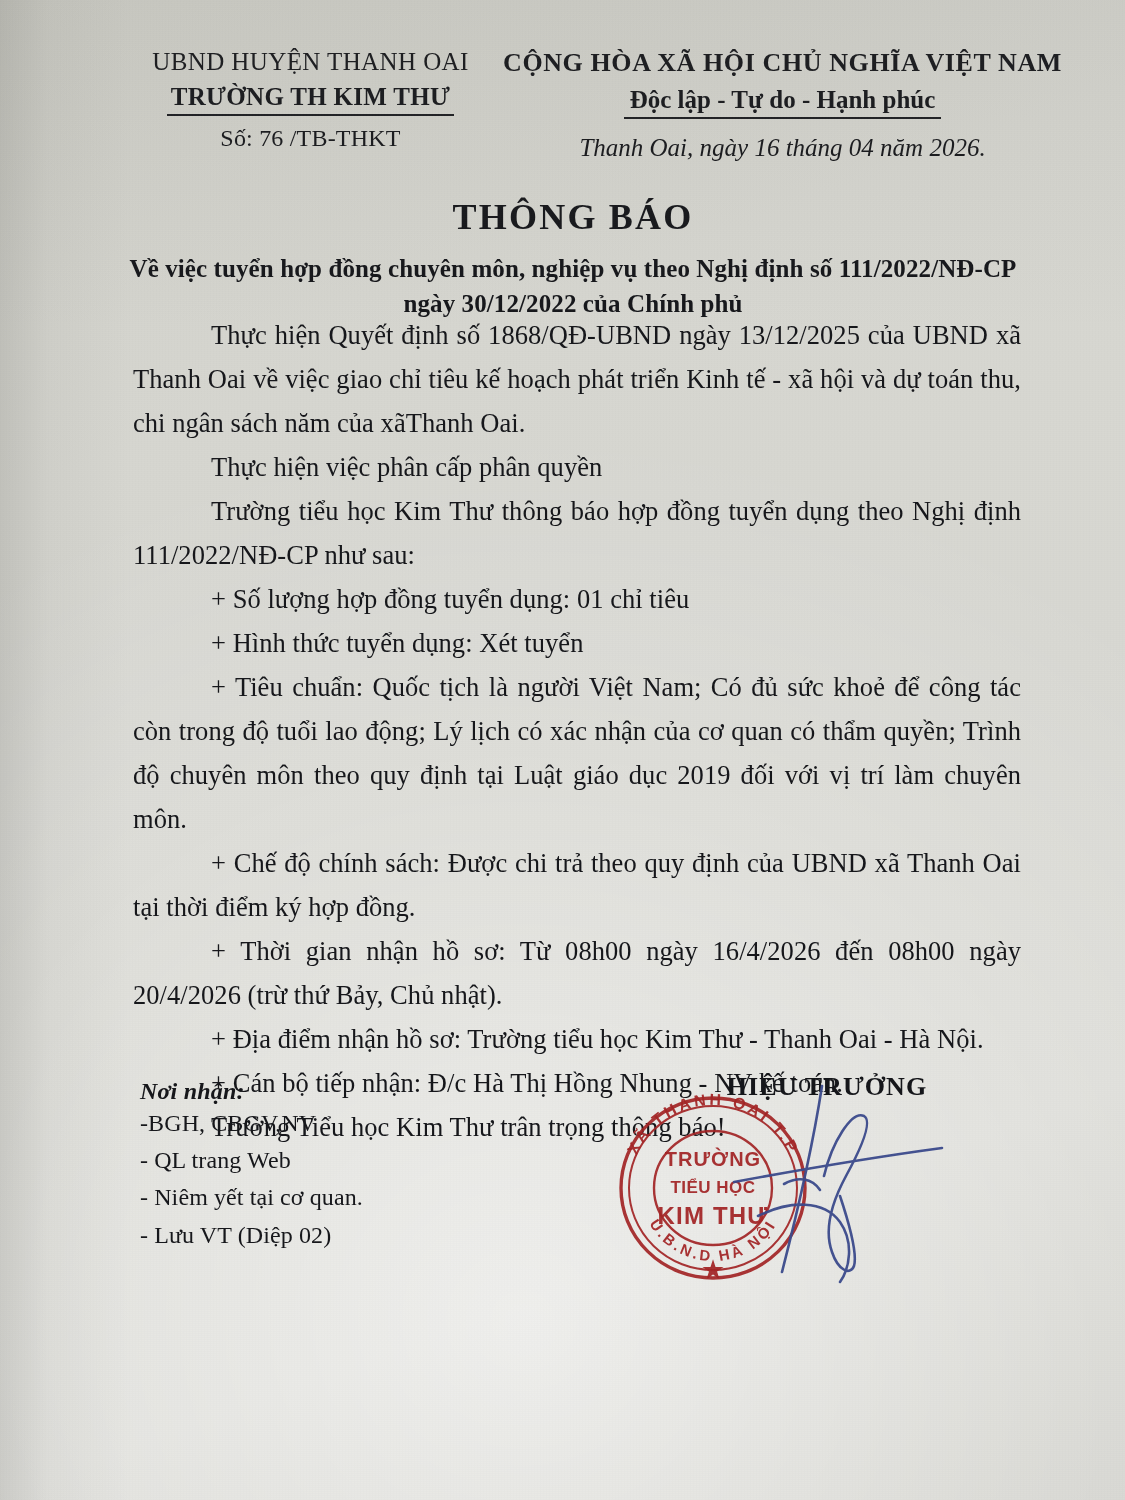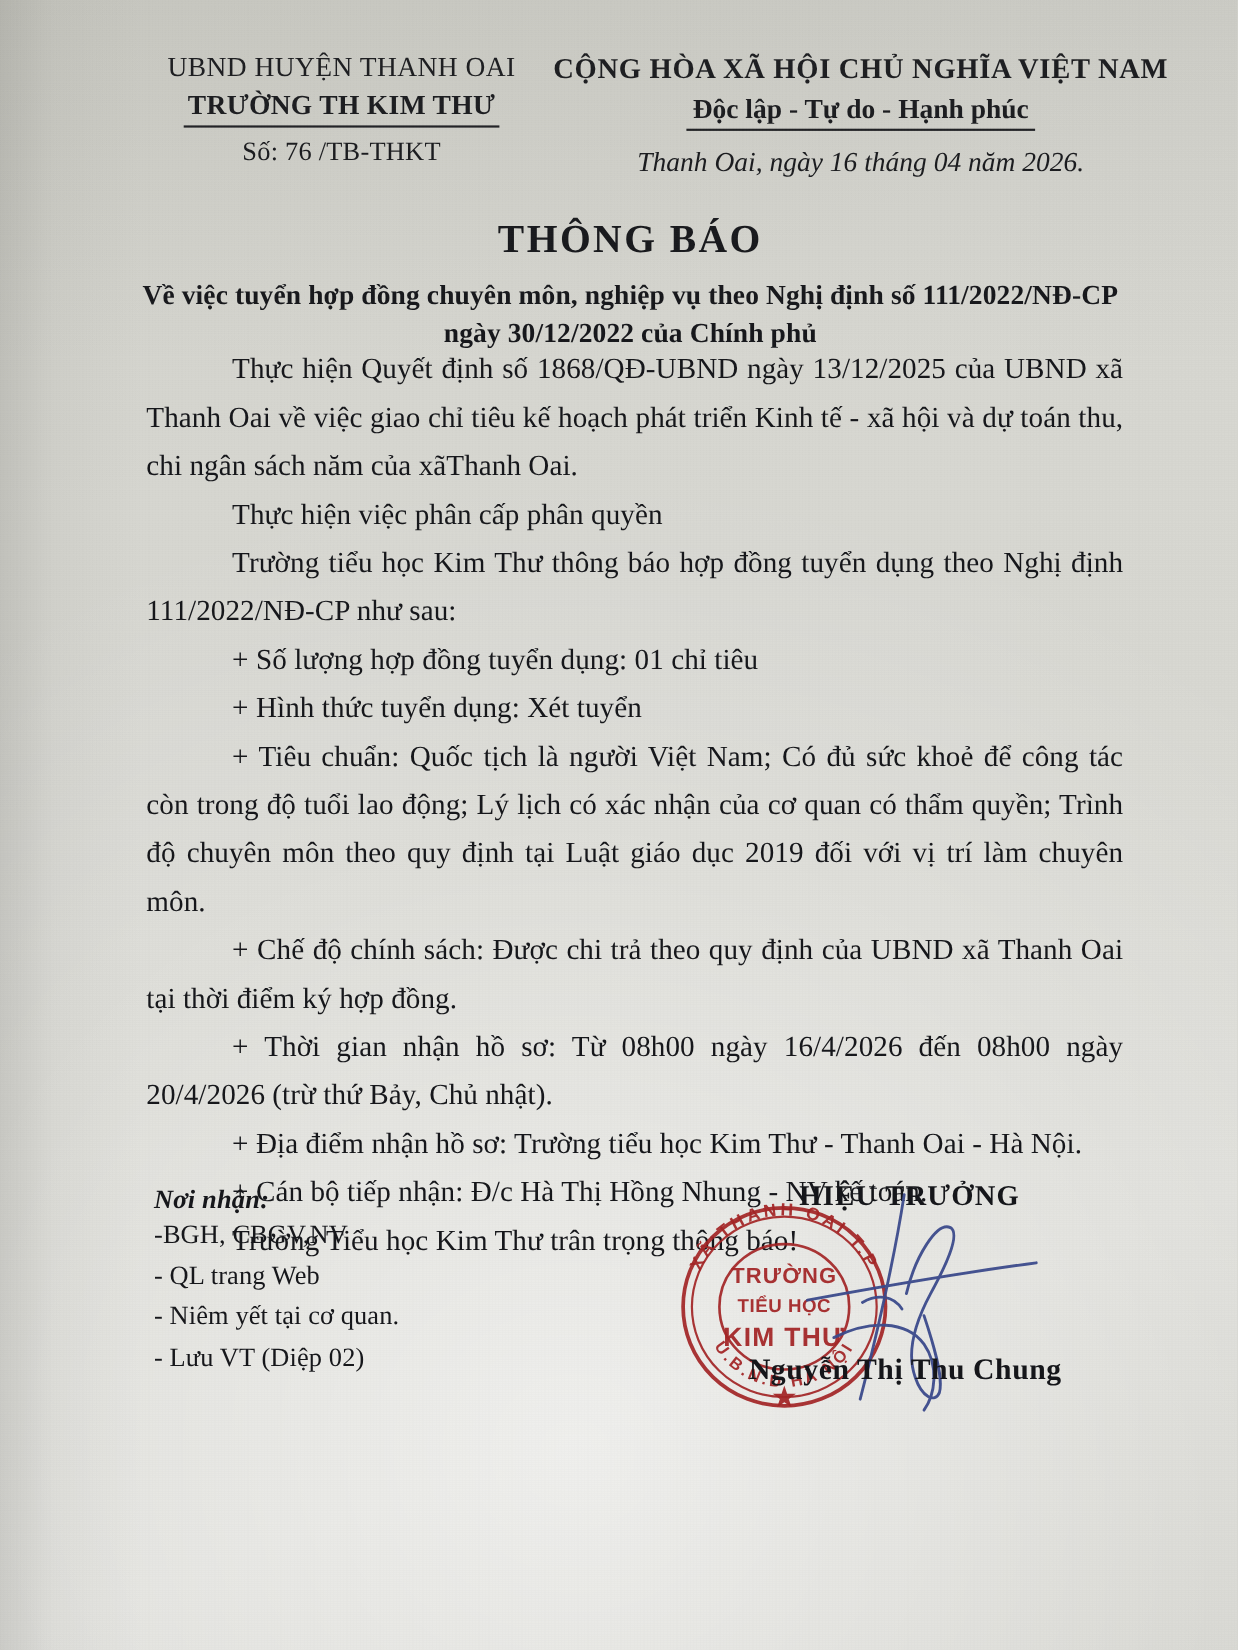--- a/index.html
+++ b/index.html
@@ -271,21 +271,20 @@
     <div class="recipients">
       <div class="recip-title">Nơi nhận:</div>
       <div class="recip-line">-BGH, CBGV,NV</div>
       <div class="recip-line">- QL trang Web</div>
       <div class="recip-line">- Niêm yết tại cơ quan.</div>
       <div class="recip-line">- Lưu VT (Diệp 02)</div>
     </div>
 
     <div class="signblock">
       <div class="sign-role">HIỆU TRƯỞNG</div>
-      <div class="sign-name">Nguyễn Thị Thu Chung</div>
     </div>
 
     <div class="stamp-layer">
 
       <svg class="stamp-svg" width="210" height="205" viewBox="0 0 210 205">
         <defs>
           <path id="arcTop" d="M 22,104 A 83,83 0 0 1 188,104" fill="none"></path>
           <path id="arcBot" d="M 32,104 A 73,73 0 0 0 178,104" fill="none"></path>
         </defs>
         <g stroke="#a32425" fill="none" opacity="0.92">

